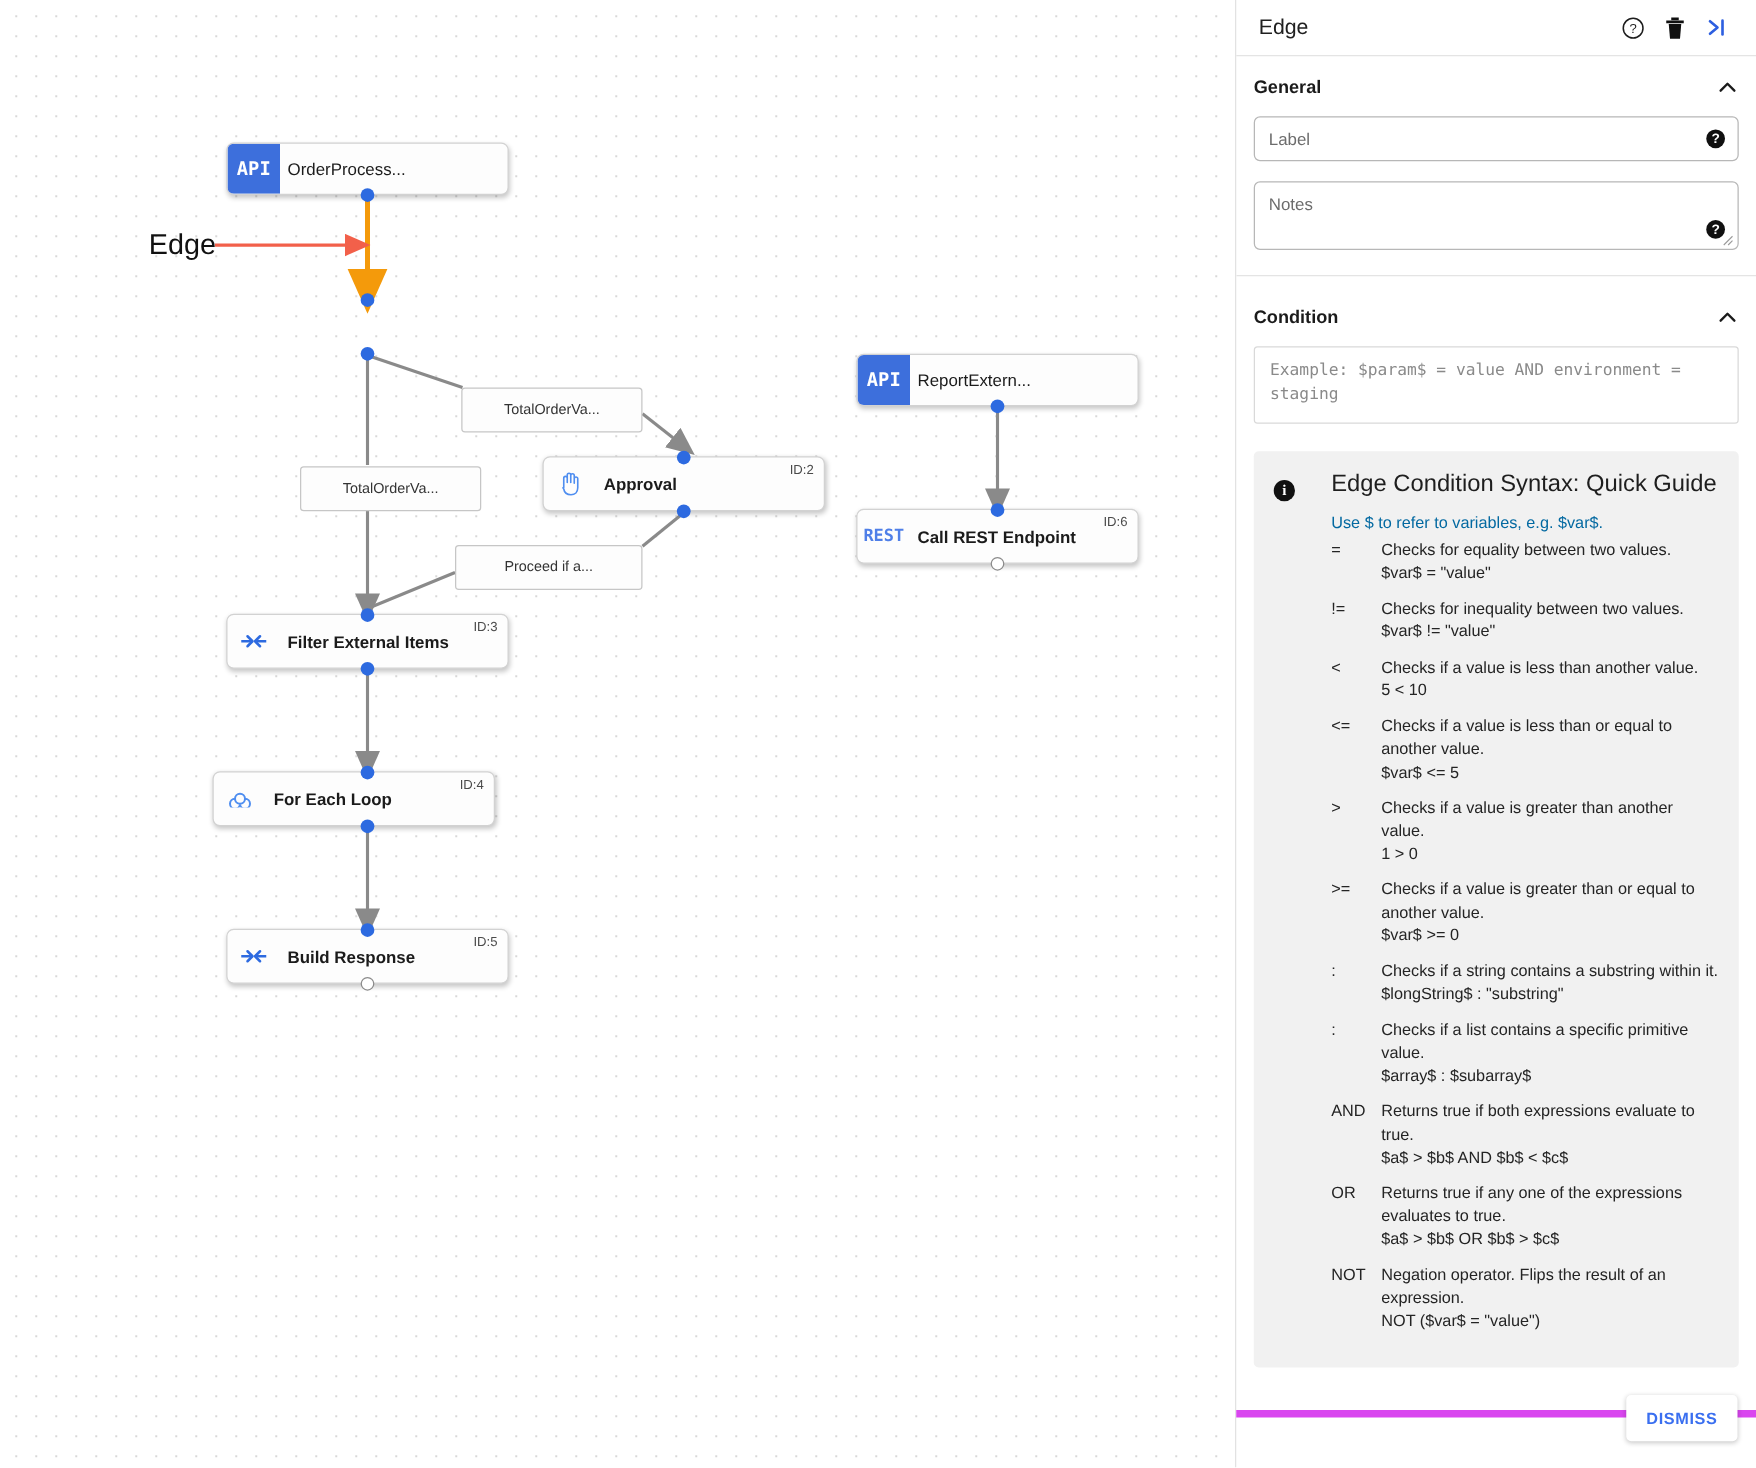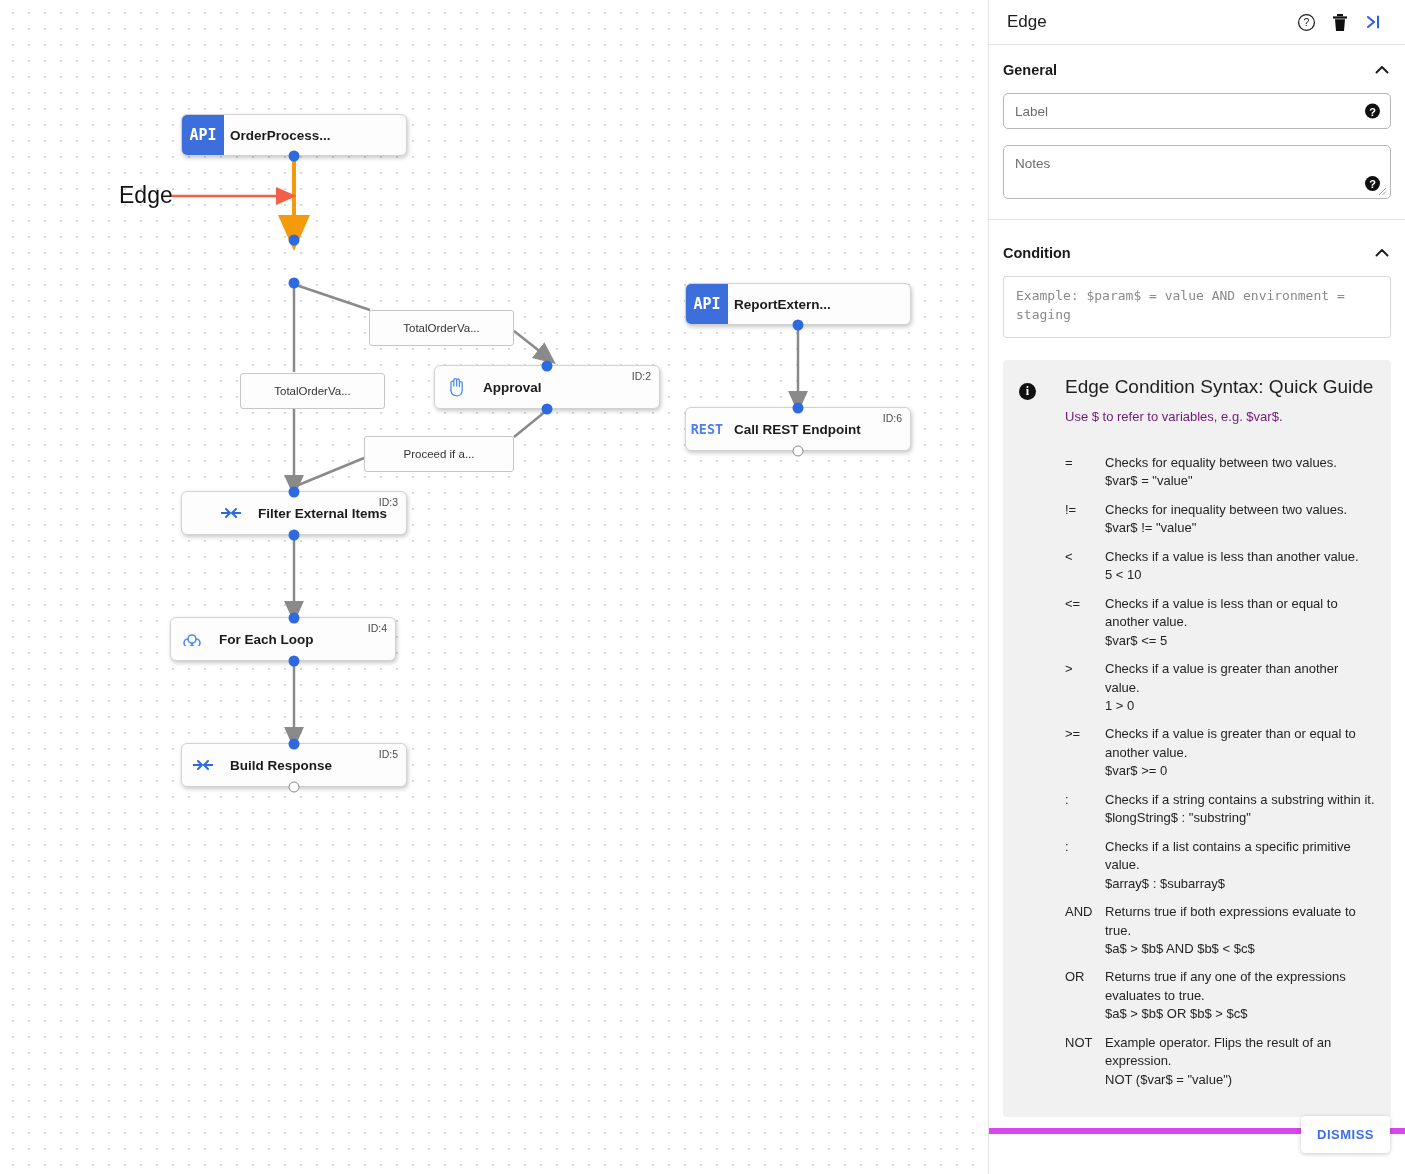--- a/index.html
+++ b/index.html
@@ -52,21 +52,21 @@
     font-weight: bold;
     font-size: 13.5px;
   }
   .node .nlabel {
     font-size: 13.5px;
     font-weight: bold;
     color: #1b1b1b;
     padding-left: 6px;
     white-space: nowrap;
   }
-  .node.api .nlabel { font-weight: bold; text-align: center; }
+  .node.api .nlabel { font-weight: normal; text-align: center; }
   .node .nid {
     position: absolute;
     right: 8px; top: 4px;
     font-size: 10.5px;
     color: #4a4a4a;
     font-weight: normal;
   }
   .port {
     position: absolute;
     width: 11px; height: 11px;
@@ -182,21 +182,21 @@
   #guide .info-col { width: 46px; flex: 0 0 46px; padding-top: 7px; }
   .info-dot {
     width: 17px; height: 17px; border-radius: 50%;
     background: #111111; color: #ffffff;
     font-size: 12px; font-weight: bold;
     display: flex; align-items: center; justify-content: center;
     font-family: "Liberation Serif", serif;
   }
   #guide .gbody { flex: 1; }
   #guide-title { font-size: 19px; color: #1e1e1e; margin-bottom: 11px; }
-  #guide-sub { font-size: 13px; color: #701a75; margin-bottom: 30px; }
+  #guide-sub { font-size: 13px; color: #0369a1; margin-bottom: 6px; }
   .gtable { width: 100%; border-collapse: collapse; }
   .gtable td { vertical-align: top; padding: 0 0 10px 0; font-size: 13px; color: #242424; line-height: 1.42; }
   .gtable td.op { width: 40px; padding-right: 6px; }
   .gtable td.desc { padding-left: 0; }
   .gex { display: block; }
 
   #panel-footer {
     margin-top: auto;
     position: relative;
     height: 46px;
@@ -275,21 +275,21 @@
         <svg width="18" height="20" viewBox="0 0 18 20">
           <path d="M4,13 L4,5.5 a1.4,1.4 0 0 1 2.8,0 L6.8,9 L6.8,3 a1.4,1.4 0 0 1 2.8,0 l0,6 L9.6,3.4 a1.4,1.4 0 0 1 2.8,0 L12.4,9.5 L12.4,6 a1.4,1.4 0 0 1 2.8,0 l0,7.2 c0,3.4 -2.3,5.6 -5.4,5.6 c-3,0 -5.3,-1.6 -5.8,-4.6 L3.4,13.2 Z" fill="none" stroke="#4f8ef0" stroke-width="1.3" stroke-linejoin="round"></path>
         </svg>
       </div>
       <div class="nlabel">Approval</div>
       <div class="nid">ID:2</div>
     </div>
     <div class="port" style="left:547px; top:366px;"></div>
     <div class="port" style="left:547px; top:409px;"></div>
 
-    <div class="node" style="left:181px; top:491px; width:226px; height:44px;padding-left:28px;">
+    <div class="node" style="left:181px; top:491px; width:226px; height:44px;">
       <div class="nicon">
         <svg width="22" height="14" viewBox="0 0 22 14">
           <path d="M1,7 L9,7" stroke="#2d6ae0" stroke-width="2" fill="none"></path>
           <path d="M6,3 L10,7 L6,11" stroke="#2d6ae0" stroke-width="2" fill="none" stroke-linecap="round" stroke-linejoin="round"></path>
           <path d="M21,7 L13,7" stroke="#2d6ae0" stroke-width="2" fill="none"></path>
           <path d="M16,3 L12,7 L16,11" stroke="#2d6ae0" stroke-width="2" fill="none" stroke-linecap="round" stroke-linejoin="round"></path>
         </svg>
       </div>
       <div class="nlabel">Filter External Items</div>
       <div class="nid">ID:3</div>
@@ -454,21 +454,21 @@
                   <tr>
                     <td class="op">AND</td>
                     <td class="desc"><span>Returns true if both expressions evaluate to true.</span><span class="gex">$a$ &gt; $b$ AND $b$ &lt; $c$</span></td>
                   </tr>
                   <tr>
                     <td class="op">OR</td>
                     <td class="desc"><span>Returns true if any one of the expressions evaluates to true.</span><span class="gex">$a$ &gt; $b$ OR $b$ &gt; $c$</span></td>
                   </tr>
                   <tr>
                     <td class="op">NOT</td>
-                    <td class="desc"><span>Example operator. Flips the result of an expression.</span><span class="gex">NOT ($var$ = "value")</span></td>
+                    <td class="desc"><span>Negation operator. Flips the result of an expression.</span><span class="gex">NOT ($var$ = "value")</span></td>
                   </tr>
                 </tbody>
             </table>
           </div>
         </div>
       </div>
 
     </div>
 
     <div id="panel-footer">

